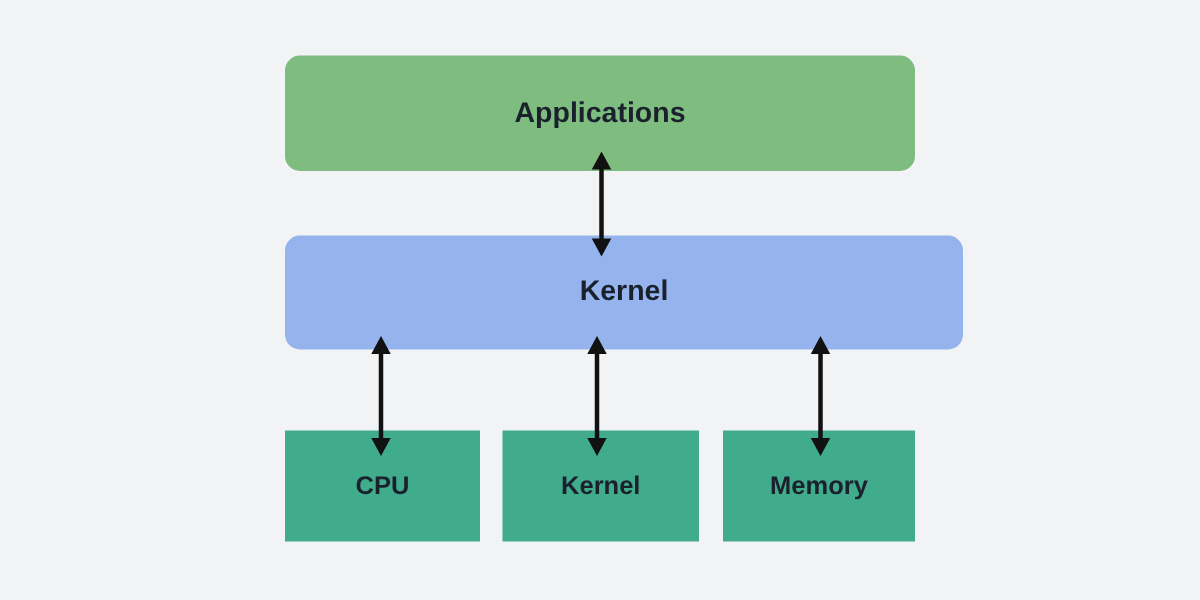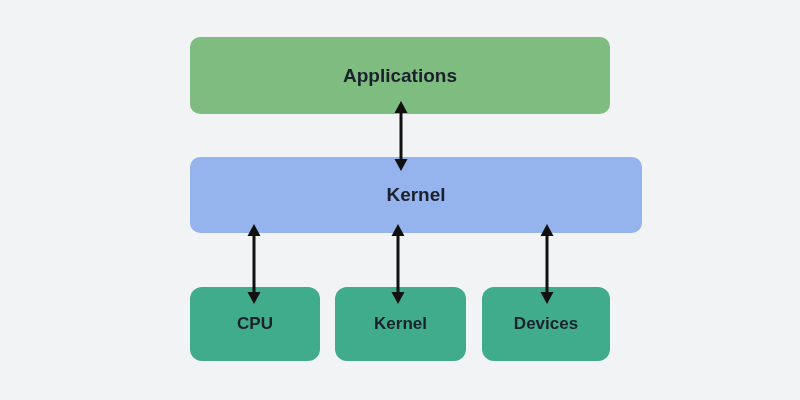--- a/index.html
+++ b/index.html
@@ -23,21 +23,21 @@
   }
   .node {
     position: absolute;
     display: flex;
     align-items: center;
     justify-content: center;
     color: var(--label);
     font-weight: 700;
   }
   .node.rounded { border-radius: 10px; }
-  .node.square  { border-radius: 12px; }
+  .node.square  { border-radius: 0; }
   .node-label { pointer-events: none; }
 
   
   #node-applications { left: 190px; top: 37px;  width: 420px; height: 77px; font-size: 19px; }
   #node-kernel       { left: 190px; top: 157px; width: 452px; height: 76px; font-size: 19px; }
   #node-cpu          { left: 190px; top: 287px; width: 130px; height: 74px; font-size: 17px; }
   #node-memory       { left: 335px; top: 287px; width: 131px; height: 74px; font-size: 17px; }
   #node-devices      { left: 482px; top: 287px; width: 128px; height: 74px; font-size: 17px; }
 
   svg.arrows {
@@ -64,21 +64,21 @@
 
   <div class="node square" id="node-cpu" style="background: rgb(65, 172, 140);">
     <span class="node-label">CPU</span>
   </div>
 
   <div class="node square" id="node-memory" style="background: rgb(65, 172, 140);">
     <span class="node-label">Kernel</span>
   </div>
 
   <div class="node square" id="node-devices" style="background: rgb(65, 172, 140);">
-    <span class="node-label">Devices</span>
+    <span class="node-label">Memory</span>
   </div>
 
   <svg class="arrows" viewBox="0 0 800 400" xmlns="http://www.w3.org/2000/svg">
 
     <g>
       <line x1="401" y1="111" x2="401" y2="161"></line>
       <polygon points="401,101 394.5,113 407.5,113"></polygon>
       <polygon points="401,171 394.5,159 407.5,159"></polygon>
     </g>
 

